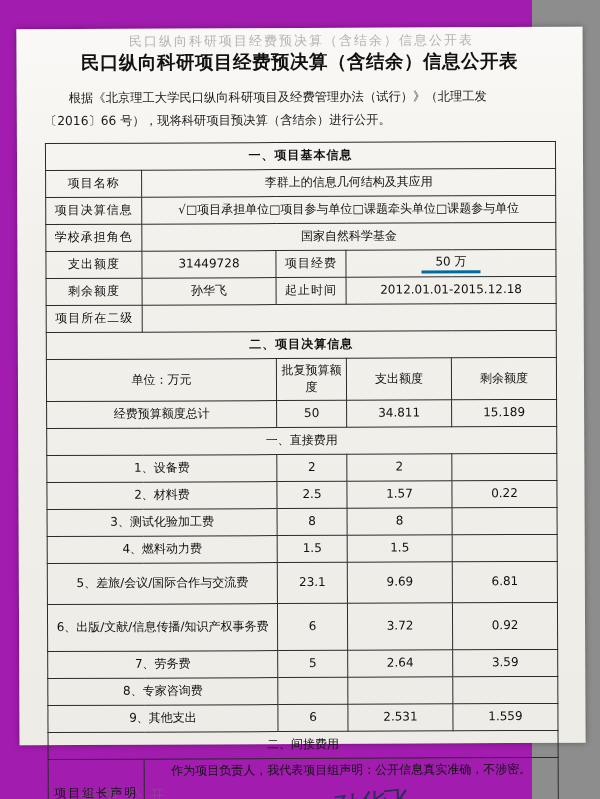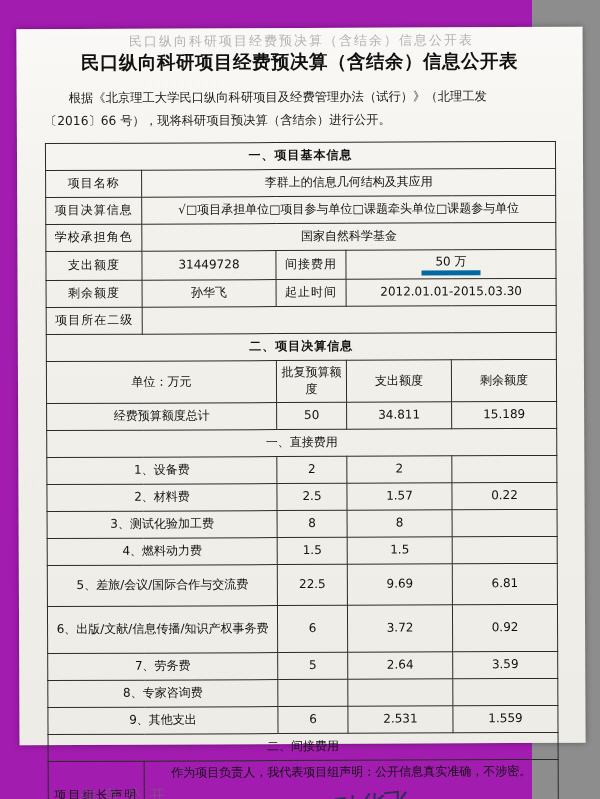--- a/index.html
+++ b/index.html
@@ -113,21 +113,21 @@
     letter-spacing: 1px;
   }
   td.left {
     text-align: left;
     padding-left: 6px;
   }
   td.num {
     text-align: center;
   }
   .u-line {
-    border-bottom: 5px solid #0369a1;
+    border-bottom: 3px solid #0369a1;
     padding: 0 14px;
     display: inline-block;
   }
   .chk { font-size: 12px; }
 
   .statement-cell {
     text-align: left;
     padding: 8px 10px 10px 10px;
     line-height: 2.1;
     position: relative;
@@ -209,31 +209,31 @@
           </tr>
 
           <tr>
             <td class="label">学校承担角色</td>
             <td colspan="4">国家自然科学基金</td>
           </tr>
 
           <tr>
             <td class="label">支出额度</td>
             <td>31449728</td>
-            <td class="label">间接费用</td>
+            <td class="label">项目经费</td>
             <td colspan="2">
               <span class="u-line">50 万</span>
             </td>
           </tr>
 
           <tr>
             <td class="label">剩余额度</td>
             <td>孙华飞</td>
             <td class="label">起止时间</td>
-            <td colspan="2">2012.01.01-2015.03.30</td>
+            <td colspan="2">2012.01.01-2015.12.18</td>
           </tr>
 
           <tr>
             <td class="label">项目所在二级</td>
             <td colspan="4"></td>
           </tr>
 
           <tr>
             <td class="section" colspan="5">二、项目决算信息</td>
           </tr>
@@ -275,21 +275,21 @@
             <td class="num"></td>
           </tr>
           <tr>
             <td class="left" colspan="2">4、燃料动力费</td>
             <td class="num">1.5</td>
             <td class="num">1.5</td>
             <td class="num"></td>
           </tr>
           <tr>
             <td class="left" colspan="2" style="height:34px">5、差旅/会议/国际合作与交流费</td>
-            <td class="num">22.5</td>
+            <td class="num">23.1</td>
             <td class="num">9.69</td>
             <td class="num">6.81</td>
           </tr>
           <tr>
             <td class="left" colspan="2" style="height:40px">6、出版/文献/信息传播/知识产权事务费</td>
             <td class="num">6</td>
             <td class="num">3.72</td>
             <td class="num">0.92</td>
           </tr>
           <tr>

